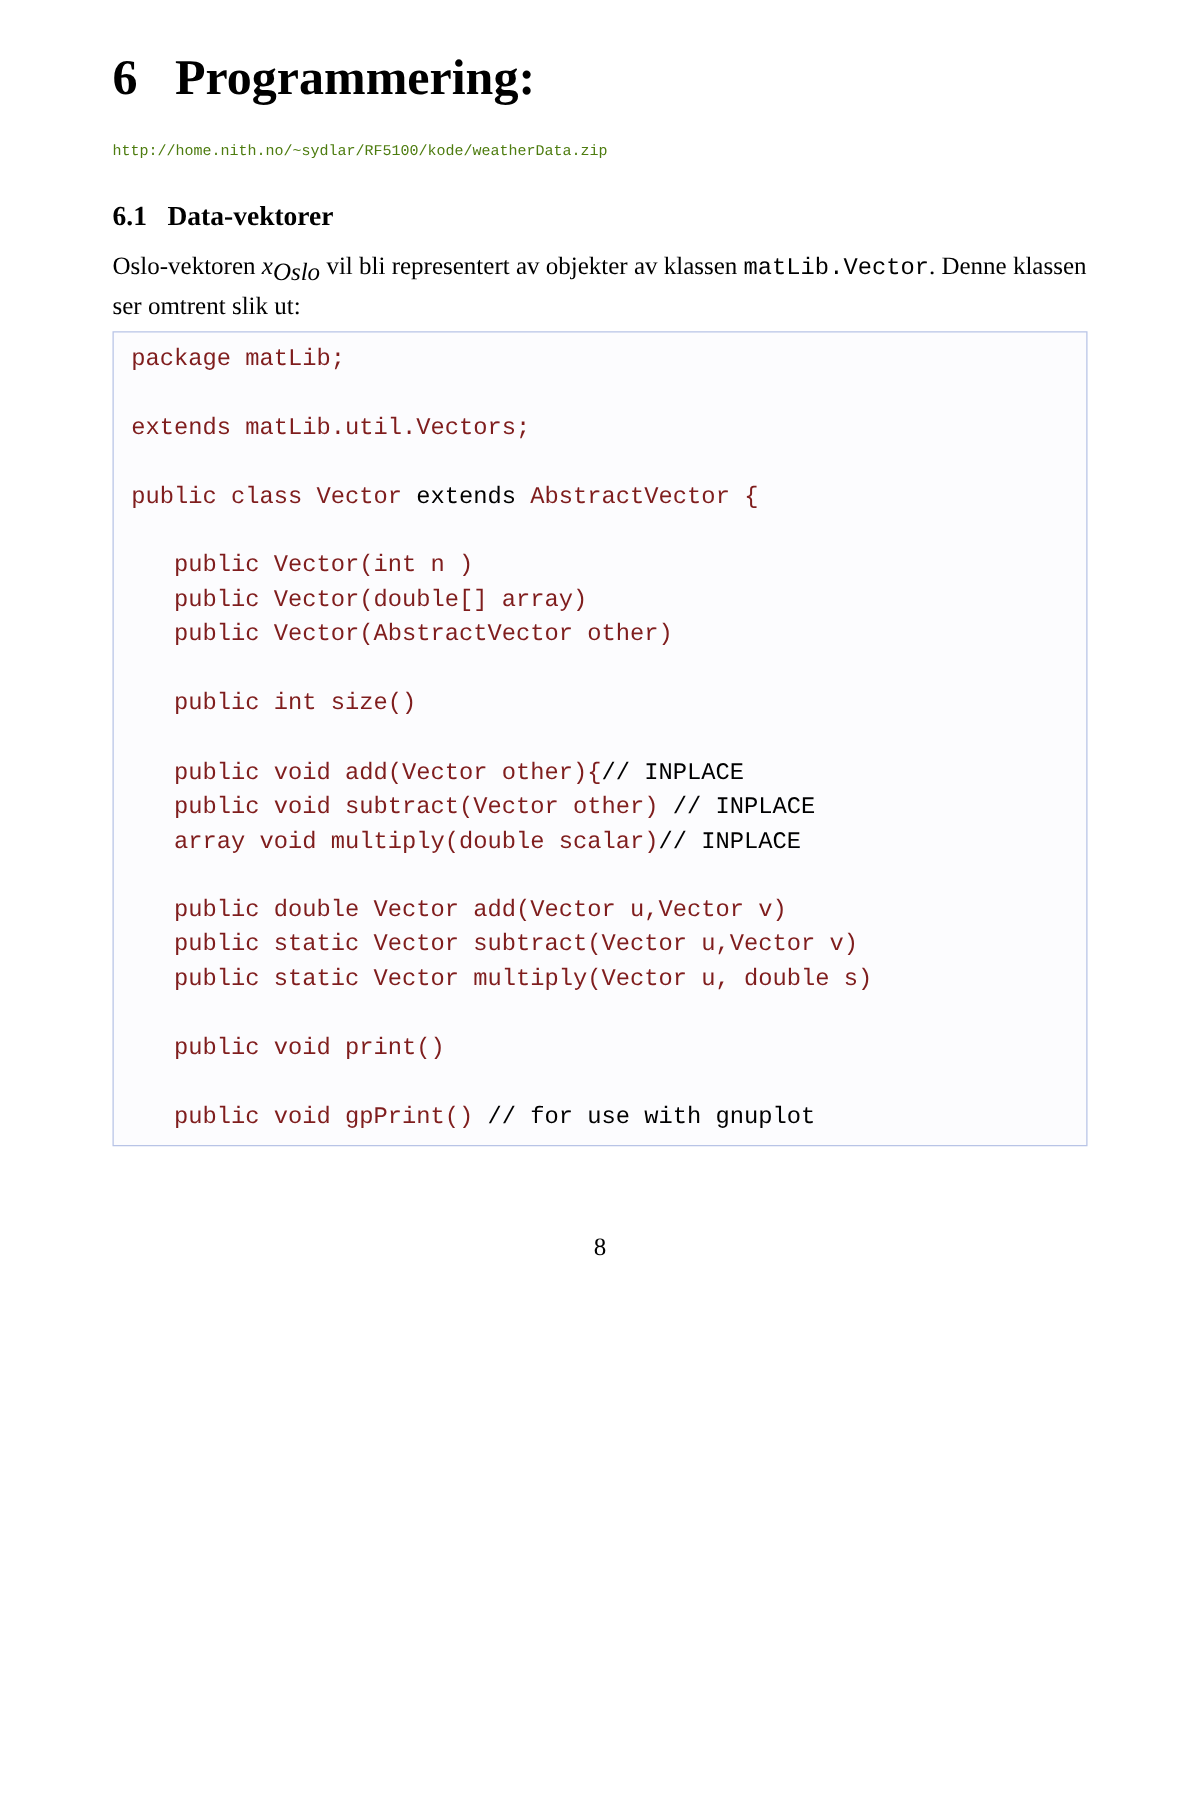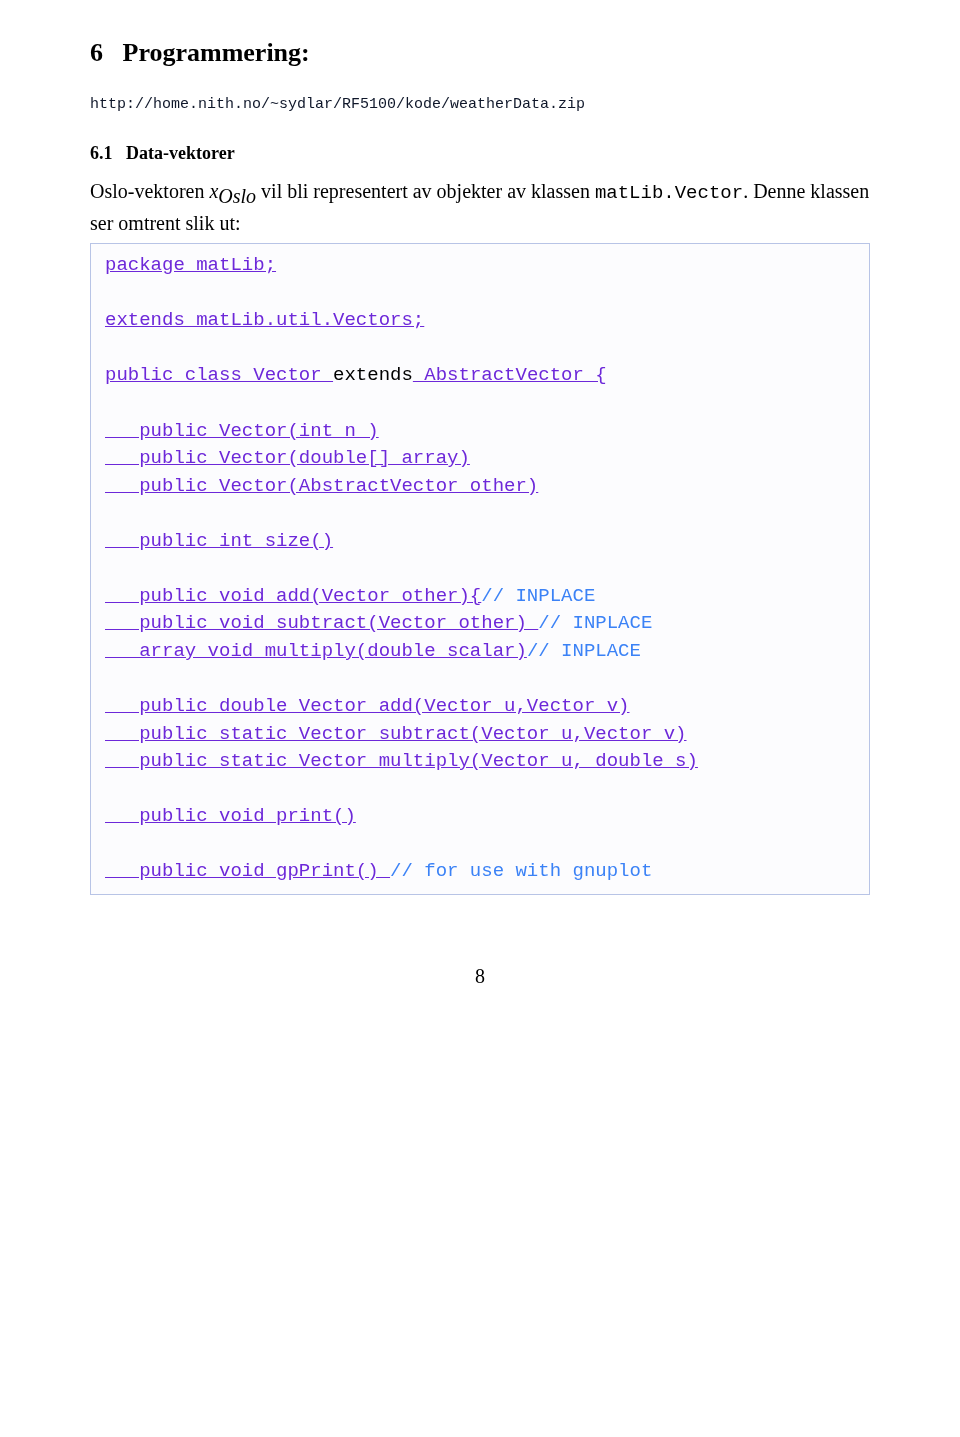--- a/index.html
+++ b/index.html
@@ -7,65 +7,65 @@
     padding: 0;
     background: #fff;
     font-family: "Palatino Linotype", Palatino, "Book Antiqua", Georgia, serif;
     color: #000;
     width: 960px;
   }
   .page {
     padding: 38px 90px 40px 90px;
   }
   .h1 {
-    font-size: 26px;
+    font-size: 40px;
     font-weight: bold;
     margin-bottom: 20px;
   }
   .h2 {
-    font-size: 18px;
+    font-size: 22px;
     font-weight: bold;
     margin-top: 28px;
     margin-bottom: 14px;
   }
   .body-text {
     font-size: 20px;
     line-height: 1.35;
     margin-bottom: 6px;
   }
   .mono {
     font-family: "Courier New", Courier, monospace;
     font-size: 19px;
   }
   .url {
-    color: #0f172a;
+    color: #4d7c0f;
     font-family: "Courier New", Courier, monospace;
-    font-size: 15px;
+    font-size: 12px;
   }
   .sub {
     font-style: italic;
     font-size: 20px;
     vertical-align: sub;
   }
   .codebox {
     border: 1px solid #b8c4e6;
     background: #fcfcfe;
     padding: 8px 14px;
     margin-top: 6px;
     margin-bottom: 10px;
   }
   .codebox pre {
     margin: 0;
     font-family: "Courier New", Courier, monospace;
     font-size: 19px;
     line-height: 1.45;
     white-space: pre;
   }
-  .kw { color: #6d28d9; text-decoration: underline; }
-  .cm { color: #3b82f6; }
+  .kw { color: #7f1d1d; }
+  .cm { color: #000000; }
   .pagenum {
     text-align: center;
     font-size: 20px;
     margin-top: 70px;
   }
   .em { font-style: italic; }
 </style>
 </head>
 <body>
 

